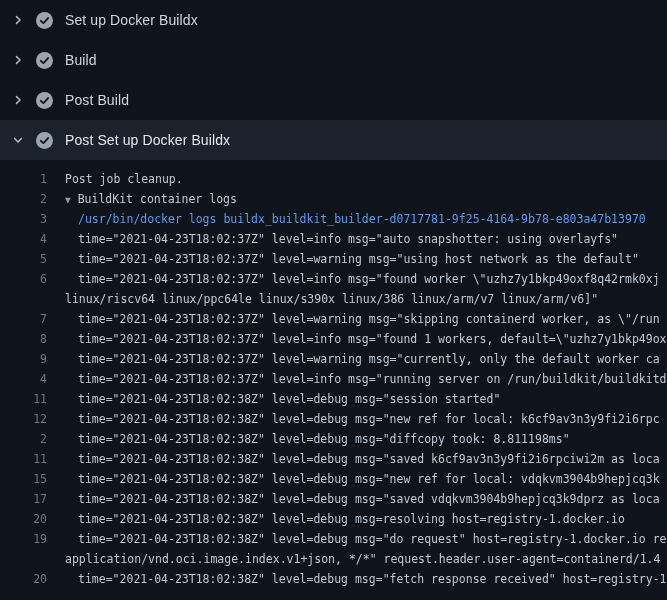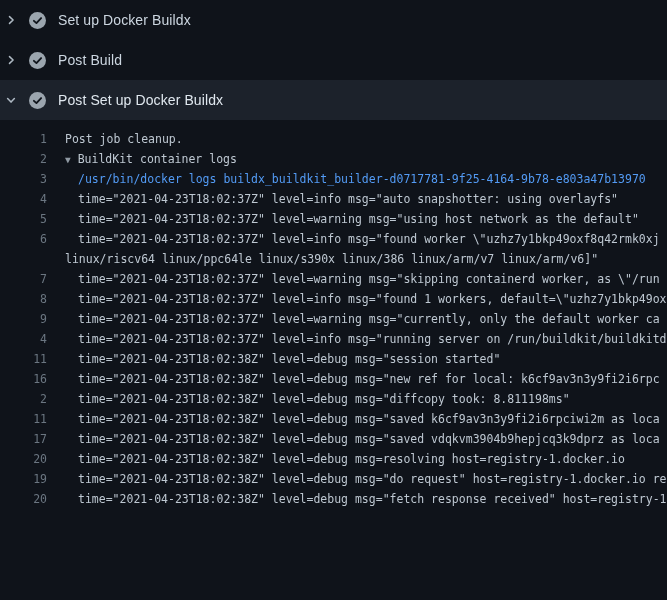--- a/index.html
+++ b/index.html
@@ -2,21 +2,21 @@
 <html><head>
 <meta charset="utf-8">
 <style>
   * { box-sizing: border-box; margin: 0; padding: 0; }
   html, body { width: 667px; height: 600px; overflow: hidden; }
   body { background: #0f131a; }
   .app { width: 667px; height: 600px; overflow: hidden; }
 
   
   .steps { }
-  .step { height: 40px; display: flex; align-items: center; padding-left: 4px; cursor: pointer; }
+  .step { height: 40px; display: flex; align-items: center; padding-left: 11px; cursor: pointer; }
   .step.expanded { background: #1c222b; }
   .chev { width: 13px; height: 13px; margin-right: 12px; color: #aeb9c3; display: flex; align-items: center; justify-content: center; flex: none; }
   .chev svg { display: block; }
   .step .cd { display: none; }
   .step.expanded .cd { display: block; }
   .check { width: 17px; height: 17px; margin-right: 12px; color: #9ba5ae; display: flex; align-items: center; justify-content: center; flex: none; }
   .slabel { font: 400 14px "Liberation Sans", sans-serif; color: #ccd6e0; letter-spacing: .1px; }
   .step.expanded .slabel { color: #e0e8ef; }
 
   
@@ -42,34 +42,49 @@
     </span>
     <span class="check">
       <svg width="17" height="17" viewBox="0 0 16 16">
             <circle cx="8" cy="8" r="8" fill="currentColor"></circle>
             <path d="M4.6 8.3 L7 10.5 L11.4 5.7" stroke="#10151c" stroke-width="1.7" fill="none" stroke-linecap="round" stroke-linejoin="round"></path>
           </svg>
     </span>
     <span class="slabel">Set up Docker Buildx</span>
   </div>
 
-
   <div class="step">
     <span class="chev">
       <svg class="cr" width="12" height="12" viewBox="0 0 16 16" fill="none" stroke="currentColor" stroke-width="2" stroke-linecap="round" stroke-linejoin="round">
             <path d="M6 3.5 L10.8 8 L6 12.5"></path>
           </svg>
 
     </span>
     <span class="check">
       <svg width="17" height="17" viewBox="0 0 16 16">
             <circle cx="8" cy="8" r="8" fill="currentColor"></circle>
             <path d="M4.6 8.3 L7 10.5 L11.4 5.7" stroke="#10151c" stroke-width="1.7" fill="none" stroke-linecap="round" stroke-linejoin="round"></path>
           </svg>
     </span>
+    <span class="slabel">Build</span>
+  </div>
+
+  <div class="step">
+    <span class="chev">
+      <svg class="cr" width="12" height="12" viewBox="0 0 16 16" fill="none" stroke="currentColor" stroke-width="2" stroke-linecap="round" stroke-linejoin="round">
+            <path d="M6 3.5 L10.8 8 L6 12.5"></path>
+          </svg>
+
+    </span>
+    <span class="check">
+      <svg width="17" height="17" viewBox="0 0 16 16">
+            <circle cx="8" cy="8" r="8" fill="currentColor"></circle>
+            <path d="M4.6 8.3 L7 10.5 L11.4 5.7" stroke="#10151c" stroke-width="1.7" fill="none" stroke-linecap="round" stroke-linejoin="round"></path>
+          </svg>
+    </span>
     <span class="slabel">Post Build</span>
   </div>
 
   <div class="step expanded">
     <span class="chev">
 
       <svg class="cd" width="12" height="12" viewBox="0 0 16 16" fill="none" stroke="currentColor" stroke-width="2" stroke-linecap="round" stroke-linejoin="round">
             <path d="M3.5 6 L8 10.8 L12.5 6"></path>
           </svg>
     </span>
@@ -137,50 +152,58 @@
     <span class="ln">4</span>
     <span class="tx">time="2021-04-23T18:02:37Z" level=info msg="running server on /run/buildkit/buildkitd</span>
   </div>
 
   <div class="lrow ind">
     <span class="ln">11</span>
     <span class="tx">time="2021-04-23T18:02:38Z" level=debug msg="session started"</span>
   </div>
 
   <div class="lrow ind">
-    <span class="ln">16</span>
+    <span class="ln">12</span>
     <span class="tx">time="2021-04-23T18:02:38Z" level=debug msg="new ref for local: k6cf9av3n3y9fi2i6rpc</span>
   </div>
 
   <div class="lrow ind">
     <span class="ln">2</span>
     <span class="tx">time="2021-04-23T18:02:38Z" level=debug msg="diffcopy took: 8.811198ms"</span>
   </div>
 
   <div class="lrow ind">
     <span class="ln">11</span>
     <span class="tx">time="2021-04-23T18:02:38Z" level=debug msg="saved k6cf9av3n3y9fi2i6rpciwi2m as loca</span>
   </div>
 
+  <div class="lrow ind">
+    <span class="ln">15</span>
+    <span class="tx">time="2021-04-23T18:02:38Z" level=debug msg="new ref for local: vdqkvm3904b9hepjcq3k</span>
+  </div>
 
 
   <div class="lrow ind">
     <span class="ln">17</span>
     <span class="tx">time="2021-04-23T18:02:38Z" level=debug msg="saved vdqkvm3904b9hepjcq3k9dprz as loca</span>
   </div>
 
   <div class="lrow ind">
     <span class="ln">20</span>
     <span class="tx">time="2021-04-23T18:02:38Z" level=debug msg=resolving host=registry-1.docker.io</span>
   </div>
 
   <div class="lrow ind">
     <span class="ln">19</span>
     <span class="tx">time="2021-04-23T18:02:38Z" level=debug msg="do request" host=registry-1.docker.io re</span>
   </div>
 
+  <div class="lrow">
+    <span class="ln"></span>
+    <span class="tx">application/vnd.oci.image.index.v1+json, */*" request.header.user-agent=containerd/1.4</span>
+  </div>
 
   <div class="lrow ind">
     <span class="ln">20</span>
     <span class="tx">time="2021-04-23T18:02:38Z" level=debug msg="fetch response received" host=registry-1</span>
   </div>
 </div>
 </div>
 
 </body></html>

